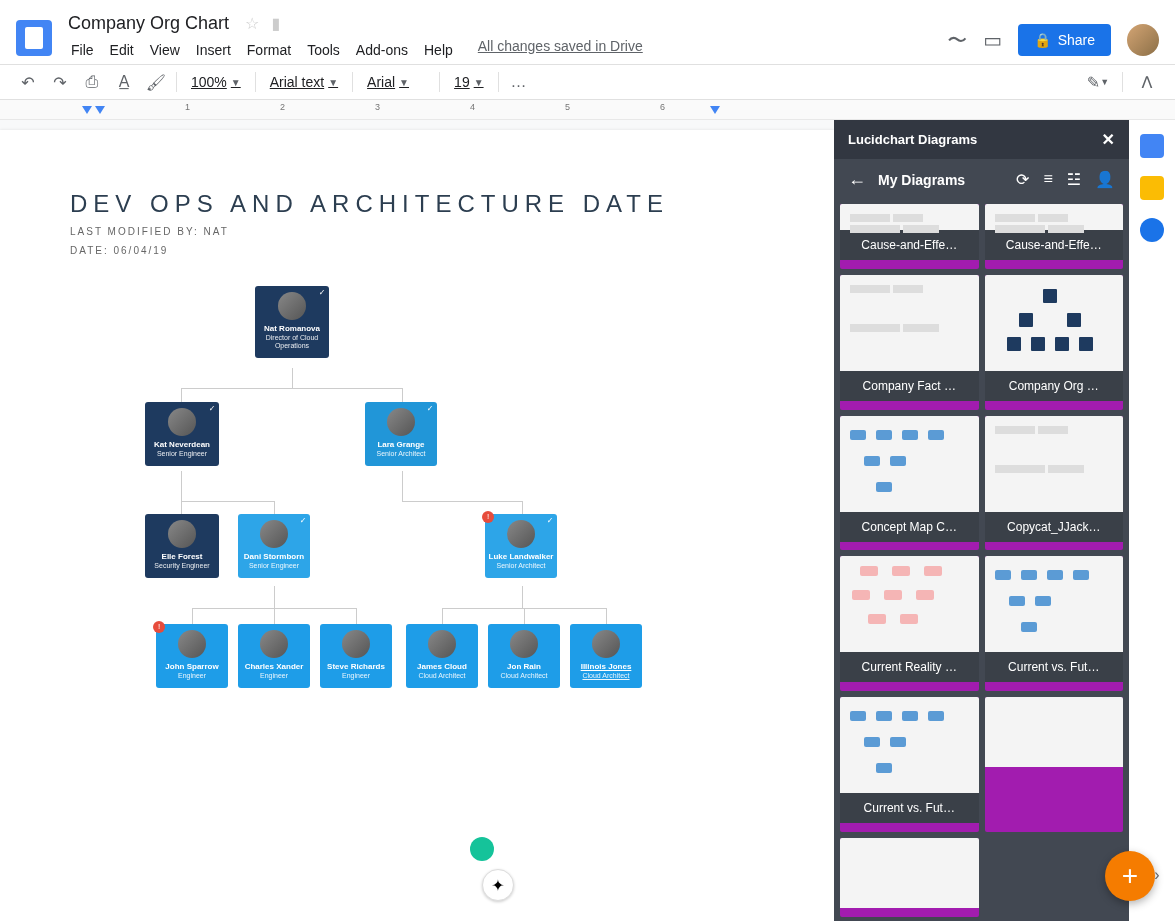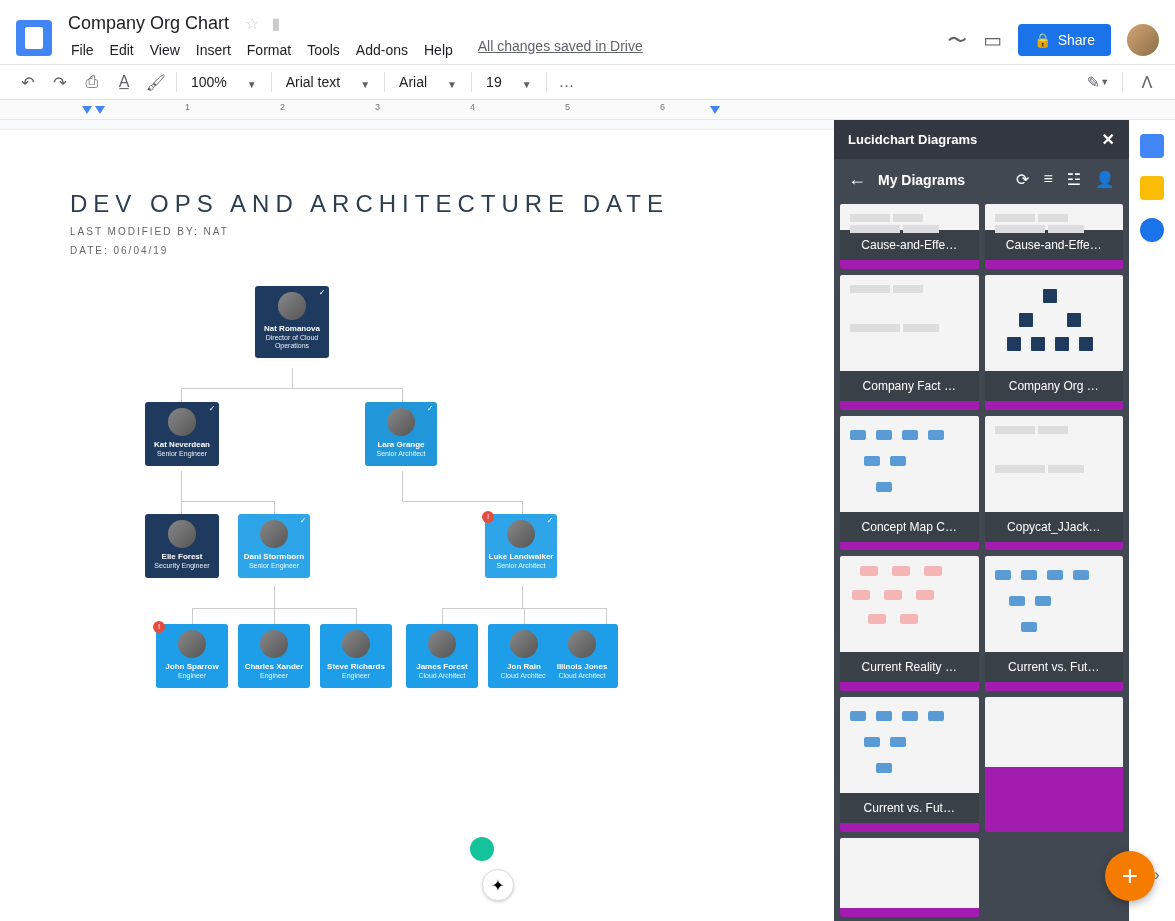--- a/index.html
+++ b/index.html
@@ -16,21 +16,21 @@
 .menubar-item { padding: 4px 7px; font-size: 14px; color: #202124; cursor: pointer; }
 .saved-text { color: #5f6368; font-size: 14px; text-decoration: underline; margin-left: 16px; }
 .header-right { display: flex; align-items: center; gap: 16px; margin-top: 8px; }
 .share-btn { background: #1a73e8; color: #fff; padding: 8px 16px; border-radius: 4px; font-size: 14px; font-weight: 500; display: flex; align-items: center; gap: 6px; }
 .avatar { width: 32px; height: 32px; border-radius: 50%; background: linear-gradient(135deg, #d4a574, #8b6f47); }
 .trend-icon, .comment-icon { color: #5f6368; font-size: 20px; }
 
 .toolbar { height: 36px; border-top: 1px solid #e0e0e0; border-bottom: 1px solid #e0e0e0; display: flex; align-items: center; padding: 0 16px; gap: 8px; }
 .toolbar-btn { width: 24px; height: 24px; display: flex; align-items: center; justify-content: center; color: #5f6368; font-size: 16px; cursor: pointer; }
 .toolbar-sep { width: 1px; height: 20px; background: #e0e0e0; }
-.toolbar-select { display: flex; align-items: flex-end; gap: 20px; font-size: 14px; color: #202124; padding: 0 6px; cursor: pointer; }
+.toolbar-select { display: flex; align-items: center; gap: 4px; font-size: 14px; color: #202124; padding: 0 6px; cursor: pointer; text-decoration: underline; }
 .toolbar-select .chev { font-size: 10px; color: #5f6368; }
 .toolbar-right { margin-left: auto; display: flex; gap: 12px; align-items: center; }
 
 .ruler { height: 20px; background: #fafafa; position: relative; font-size: 9px; color: #757575; border-bottom: 1px solid #e8e8e8; }
 .ruler-mark { position: absolute; top: 2px; }
 .ruler-indent { position: absolute; width: 10px; height: 10px; }
 .indent-left { left: 82px; top: 6px; border-left: 5px solid transparent; border-right: 5px solid transparent; border-top: 8px solid #4285f4; }
 .indent-left2 { left: 95px; top: 6px; border-left: 5px solid transparent; border-right: 5px solid transparent; border-top: 8px solid #4285f4; }
 .indent-right { left: 710px; top: 6px; border-left: 5px solid transparent; border-right: 5px solid transparent; border-top: 8px solid #4285f4; }
 
@@ -242,29 +242,29 @@
             <div class="org-name">Charles Xander</div>
             <div class="org-role">Engineer</div>
           </div>
           <div class="org-card bright" style="left: 250px; top: 338px;">
             <div class="org-avatar"></div>
             <div class="org-name">Steve Richards</div>
             <div class="org-role">Engineer</div>
           </div>
           <div class="org-card bright" style="left: 336px; top: 338px;">
             <div class="org-avatar"></div>
-            <div class="org-name">James Forest</div>
+            <div class="org-name">James Cloud</div>
             <div class="org-role">Cloud Architect</div>
           </div>
           <div class="org-card bright" style="left: 418px; top: 338px;">
             <div class="org-avatar"></div>
             <div class="org-name">Jon Rain</div>
             <div class="org-role">Cloud Architect</div>
           </div>
-          <div class="org-card bright" style="left: 476px; top: 338px;">
+          <div class="org-card bright" style="left: 500px; top: 338px; text-decoration: underline;">
             <div class="org-avatar"></div>
             <div class="org-name">Illinois Jones</div>
             <div class="org-role">Cloud Architect</div>
           </div>
         </div>
     </div>
     <div class="grammarly"></div>
     <div class="explore-btn">✦</div>
   </div>
 

